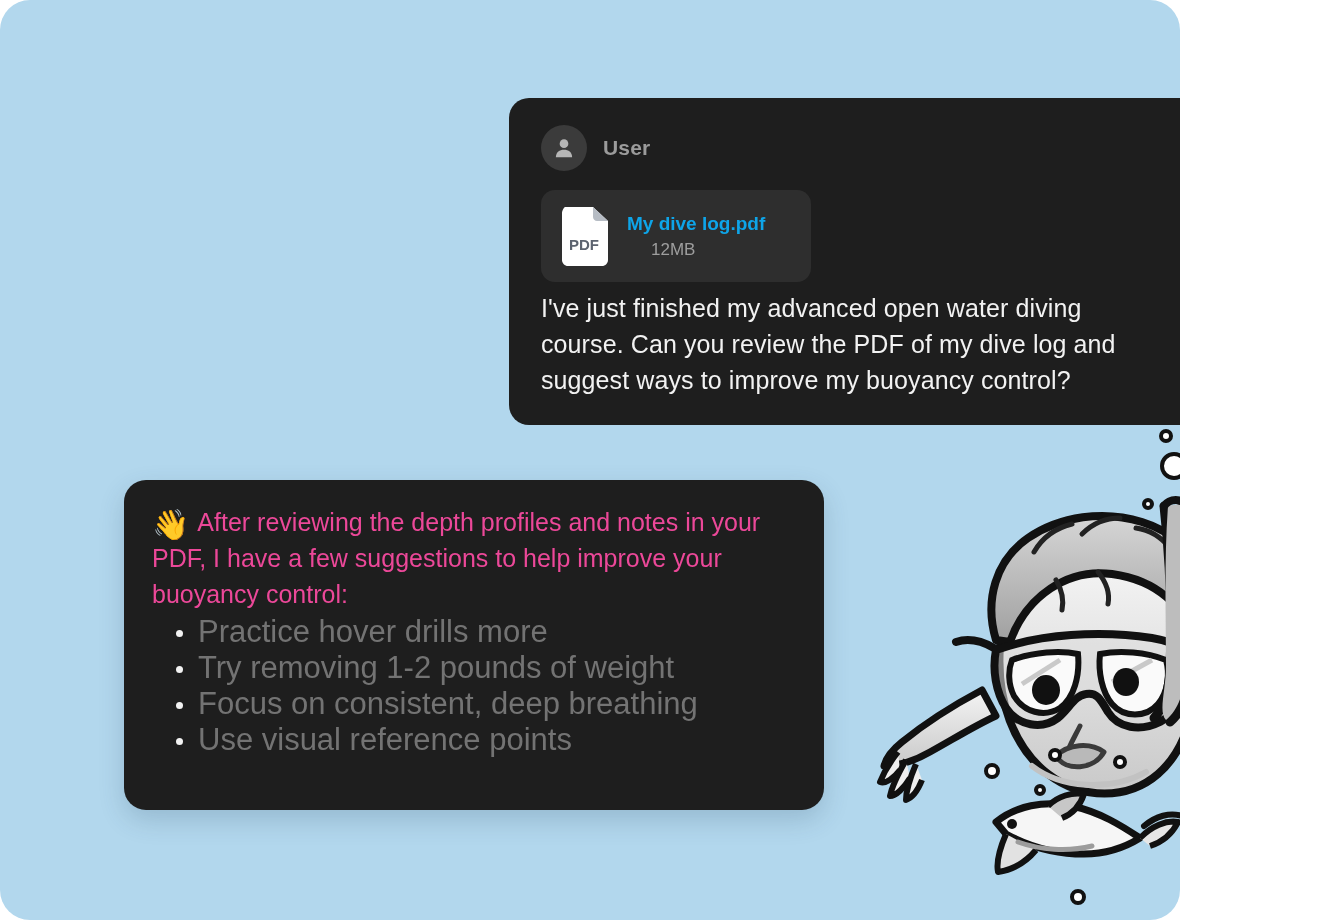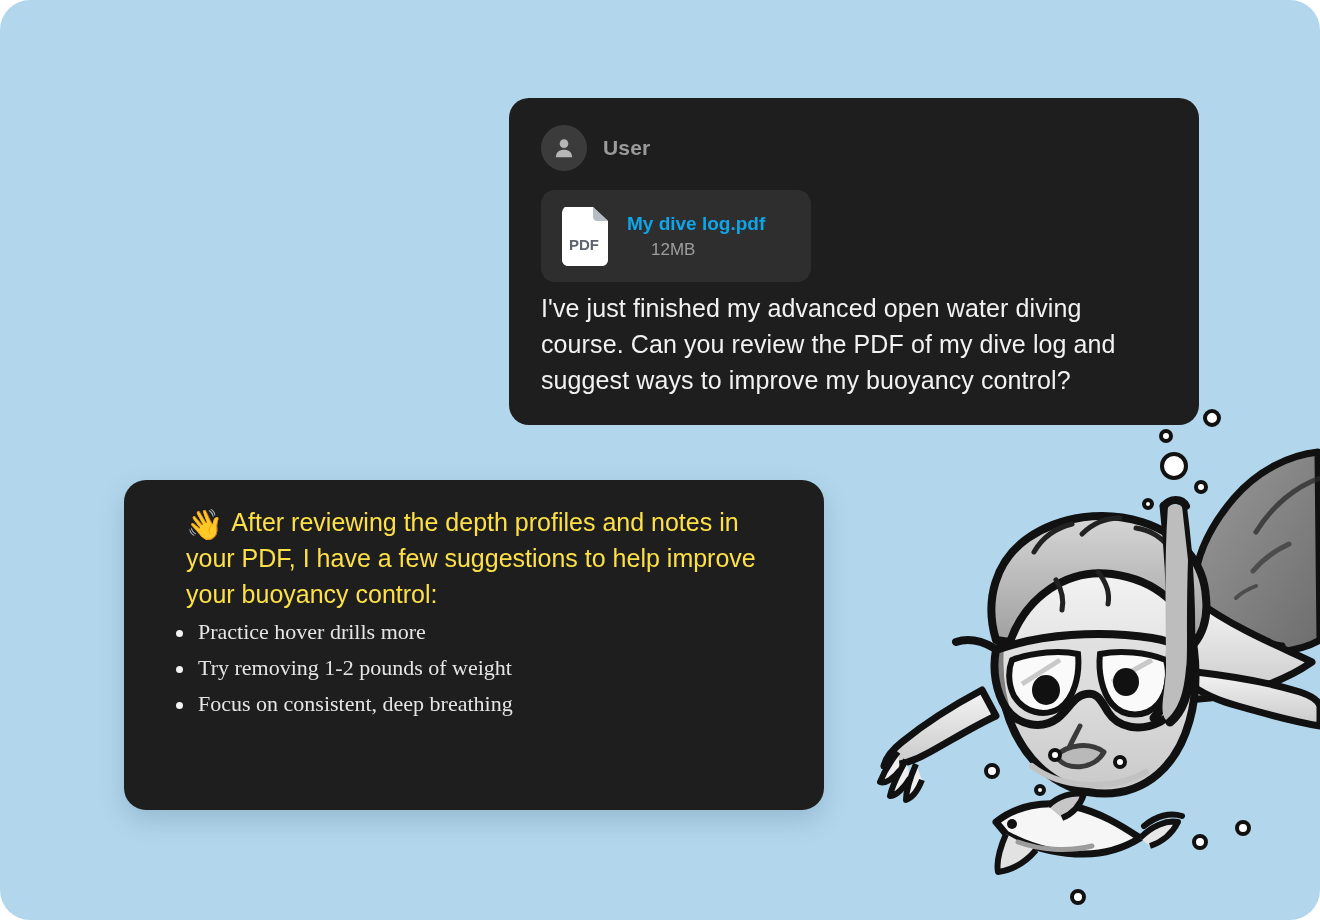--- a/index.html
+++ b/index.html
@@ -2,21 +2,21 @@
 <html><head>
 <meta charset="utf-8">
 <style>
   html,body{margin:0;padding:0;}
   body{
     width:1320px;height:920px;overflow:hidden;
     font-family:"Liberation Sans","DejaVu Sans",sans-serif;
     background:#ffffff;
   }
   #stage{
-    position:relative;width:1320px;height:920px;
+    position:relative;width:1180px;height:920px;
     background:#b2d7ed;border-radius:30px;overflow:hidden;
   }
   
   #art{position:absolute;inset:0;width:1320px;height:920px;pointer-events:none;}
 
   
   .bubble{position:absolute;background:#1e1e1e;color:#fff;}
   #user-bubble{
     left:509px;top:98px;width:690px;height:327px;
     border-radius:20px;box-sizing:border-box;padding:26px 32px 0 32px;
@@ -41,25 +41,25 @@
   .msg-text{
     margin-top:8px;font-size:25px;line-height:36px;color:#f2f2f2;
     letter-spacing:.1px;
   }
 
   #assistant-bubble{
     left:124px;top:480px;width:700px;height:330px;
     border-radius:22px;box-sizing:border-box;padding:24px 30px 22px 28px;
     box-shadow:0 10px 26px rgba(40,70,95,.20);
   }
-  .assist-body{font-size:25px;line-height:36px;color:#fde047;margin-left:34px;}
+  .assist-body{font-size:25px;line-height:36px;color:#ec4899;}
   .wave{font-size:30px;line-height:1;vertical-align:-4px;margin-right:8px;}
   .assist-list{list-style:none;margin:2px 0 0 0;padding:0 0 0 18px;}
   .assist-list li{
-    position:relative;font-size:22px;line-height:36px;color:#e5e5e5;padding-left:28px;font-family:Liberation Serif, serif;
+    position:relative;font-size:31px;line-height:36px;color:#737373;padding-left:28px;
   }
   .assist-list li::before{
     content:"";position:absolute;left:6px;top:16px;
     width:7px;height:7px;border-radius:50%;background:#f2f2f2;
   }
 </style>
 </head>
 <body>
 
 <div id="stage">
@@ -219,16 +219,17 @@
   </div>
 
   <div class="bubble" id="assistant-bubble">
     <div class="assist-body">
       <span class="wave">👋</span><span>After reviewing the depth profiles and notes in your PDF, I have a few suggestions to help improve your buoyancy control:</span>
     </div>
     <ul class="assist-list">
       <li>Practice hover drills more</li>
       <li>Try removing 1-2 pounds of weight</li>
       <li>Focus on consistent, deep breathing</li>
+      <li>Use visual reference points</li>
     </ul>
   </div>
 
 </div>
 
 </body></html>

